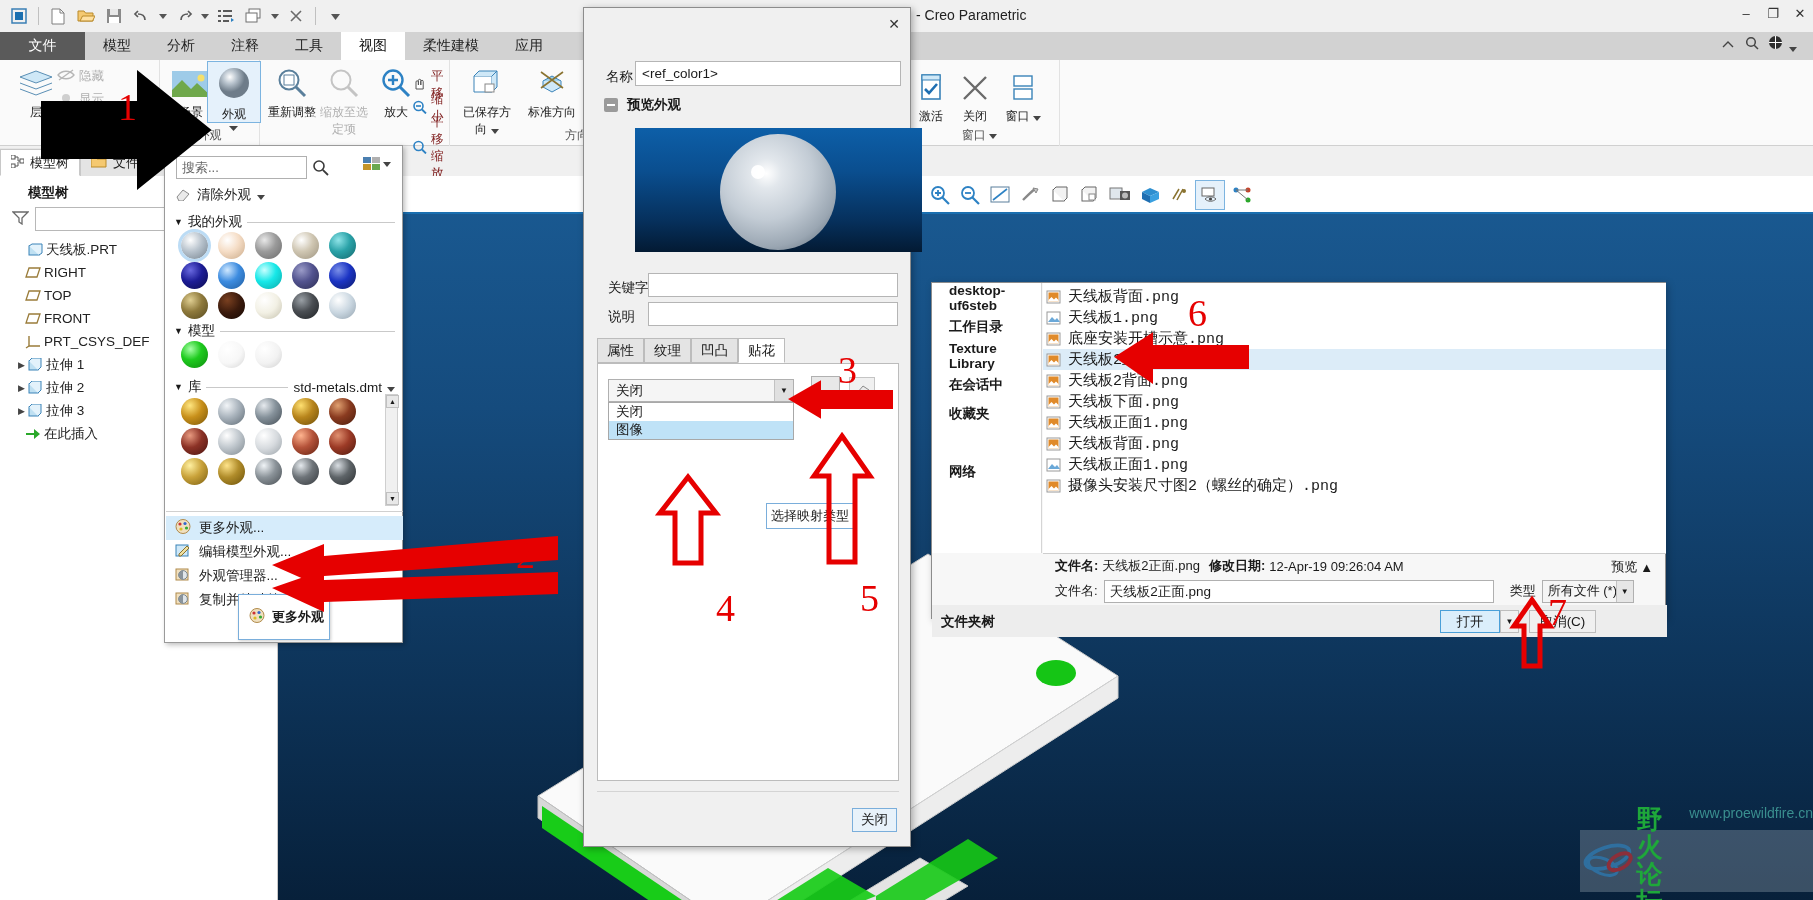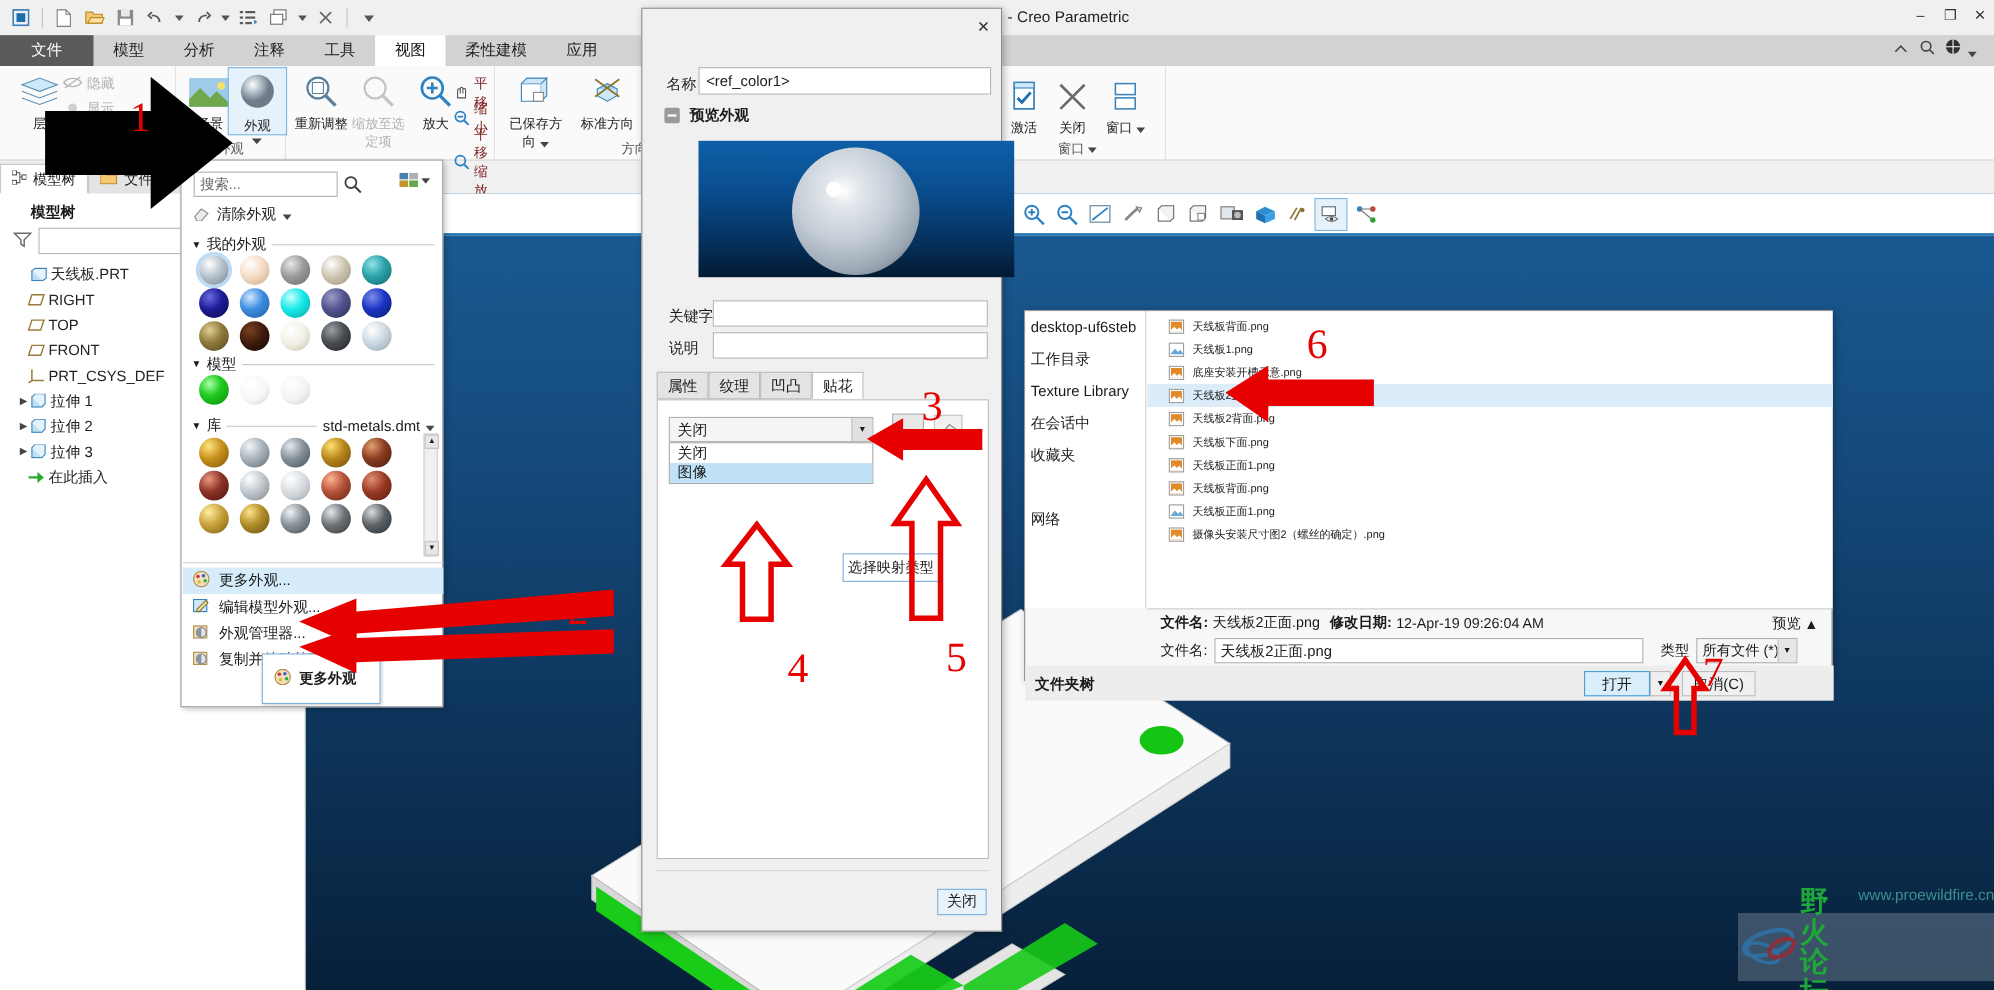--- a/index.html
+++ b/index.html
@@ -78,21 +78,21 @@
   .gsec { position:absolute; left:9px; display:flex; align-items:center; gap:5px; font-size:13.5px; width:221px; }
   .gsec .line { flex:1; height:1px; background:#c9c9c9; }
   .gsec .tri { font-size:9px; }
   .swatchrow { position:absolute; display:flex; gap:10px; }
   .sw { width:27px; height:27px; border-radius:50%; }
   .sw.sel { outline:3px solid #bcdcf5; background-clip:padding-box; }
   #gal-scroll { position:absolute; right:4px; width:13px; background:#f0f0f0; border:1px solid #cfcfcf; }
   .scroll-arrow { width:13px; height:13px; background:#e8e8e8; border:1px solid #c0c0c0; display:flex; align-items:center; justify-content:center; font-size:7px; }
   .gmenu-item { position:absolute; left:1px; width:237px; height:24px; display:flex; align-items:center; gap:8px; padding-left:9px; font-size:13.5px; }
   .gmenu-item.hl { background:#d6ecfb; }
-  #gmenu-tooltip { position:absolute; left:238px; top:594px; width:108px; height:46px; background:#fff; border:1px solid #7aaedb;
+  #gmenu-tooltip { position:absolute; left:238px; top:594px; width:92px; height:46px; background:#fff; border:1px solid #7aaedb;
      display:flex; align-items:center; gap:7px; padding-left:10px; font-size:13px; font-weight:bold; box-shadow:1px 1px 3px rgba(0,0,0,.2); }
 
   
   #appearance-editor {
     position:absolute; left:583px; top:7px; width:328px; height:840px;
     background:#f0f0f0; border:1px solid #8c8c8c; box-shadow:2px 2px 7px rgba(0,0,0,.3);
   }
   #ae-title { position:absolute; left:0; top:0; width:100%; height:32px; background:#dfe3e6;
      display:flex; align-items:center; justify-content:center; font-size:13.5px; border-bottom:1px solid #c6c6c6; }
   #ae-close { position:absolute; right:10px; top:8px; font-size:14px; color:#333; }
@@ -124,23 +124,23 @@
      display:flex; align-items:center; justify-content:center; }
   #ae-map-tooltip { position:absolute; left:766px; top:503px; width:88px; height:26px; background:#fff; border:1px solid #7aaedb;
      display:flex; align-items:center; justify-content:center; font-size:13px; }
   #ae-close-btn { position:absolute; left:852px; top:808px; width:45px; height:24px; background:#e8f2fa; border:1px solid #7aaedb;
      display:flex; align-items:center; justify-content:center; font-size:13.5px; }
 
   
   #file-dialog { position:absolute; left:931px; top:282px; width:735px; height:337px; background:#f7f7f7; border:1px solid #8c8c8c;
      box-shadow:2px 2px 7px rgba(0,0,0,.25); }
   #fd-sidebar { position:absolute; left:0; top:0; width:110px; height:270px; background:#fff; border-right:1px solid #d5d5d5; }
-  .fd-side-item { height:29px; display:flex; align-items:center; padding-left:5px; font-size:13.5px; }
+  .fd-side-item { height:29px; display:flex; align-items:center; padding-left:17px; font-size:13.5px;font-weight:bold; }
   #fd-list { position:absolute; left:111px; top:0; width:623px; height:270px; background:#fff; padding-top:3px; }
-  .fd-row { height:21px; display:flex; align-items:center; gap:7px; padding-left:19px; font-size:10px; }
+  .fd-row { height:21px; display:flex; align-items:center; gap:7px; padding-left:3px; font-size:15px;font-family:Liberation Mono, monospace; }
   .fd-row.sel { background:#dcecf8; }
   .fd-icon { width:15px; height:14px; }
   #fd-info { position:absolute; left:111px; top:270px; width:623px; height:25px; border-top:1px solid #cdcdcd;
      display:flex; align-items:center; font-size:13px; padding-left:12px; gap:4px; }
   #fd-preview-lbl { position:absolute; right:12px; top:275px; font-size:13px; display:flex; align-items:center; gap:3px; }
   #fd-name-row { position:absolute; left:111px; top:295px; width:623px; height:26px; display:flex; align-items:center; gap:6px; padding-left:12px; }
   #fd-name-input { width:390px; height:23px; background:#fff; border:1px solid #b0b0b0; font-size:13.5px; padding:0 5px; line-height:21px; }
   #fd-type-select { width:92px; height:23px; background:#f5f5f5; border:1px solid #b0b0b0; font-size:13px; display:flex; align-items:center; padding-left:5px; position:relative; }
   #fd-bottom { position:absolute; left:0; top:322px; width:735px; height:32px; background:#ededed; display:flex; align-items:center; }
   #fd-tree-lbl { position:absolute; left:9px; top:8px; font-size:13.5px; font-weight:bold; }

